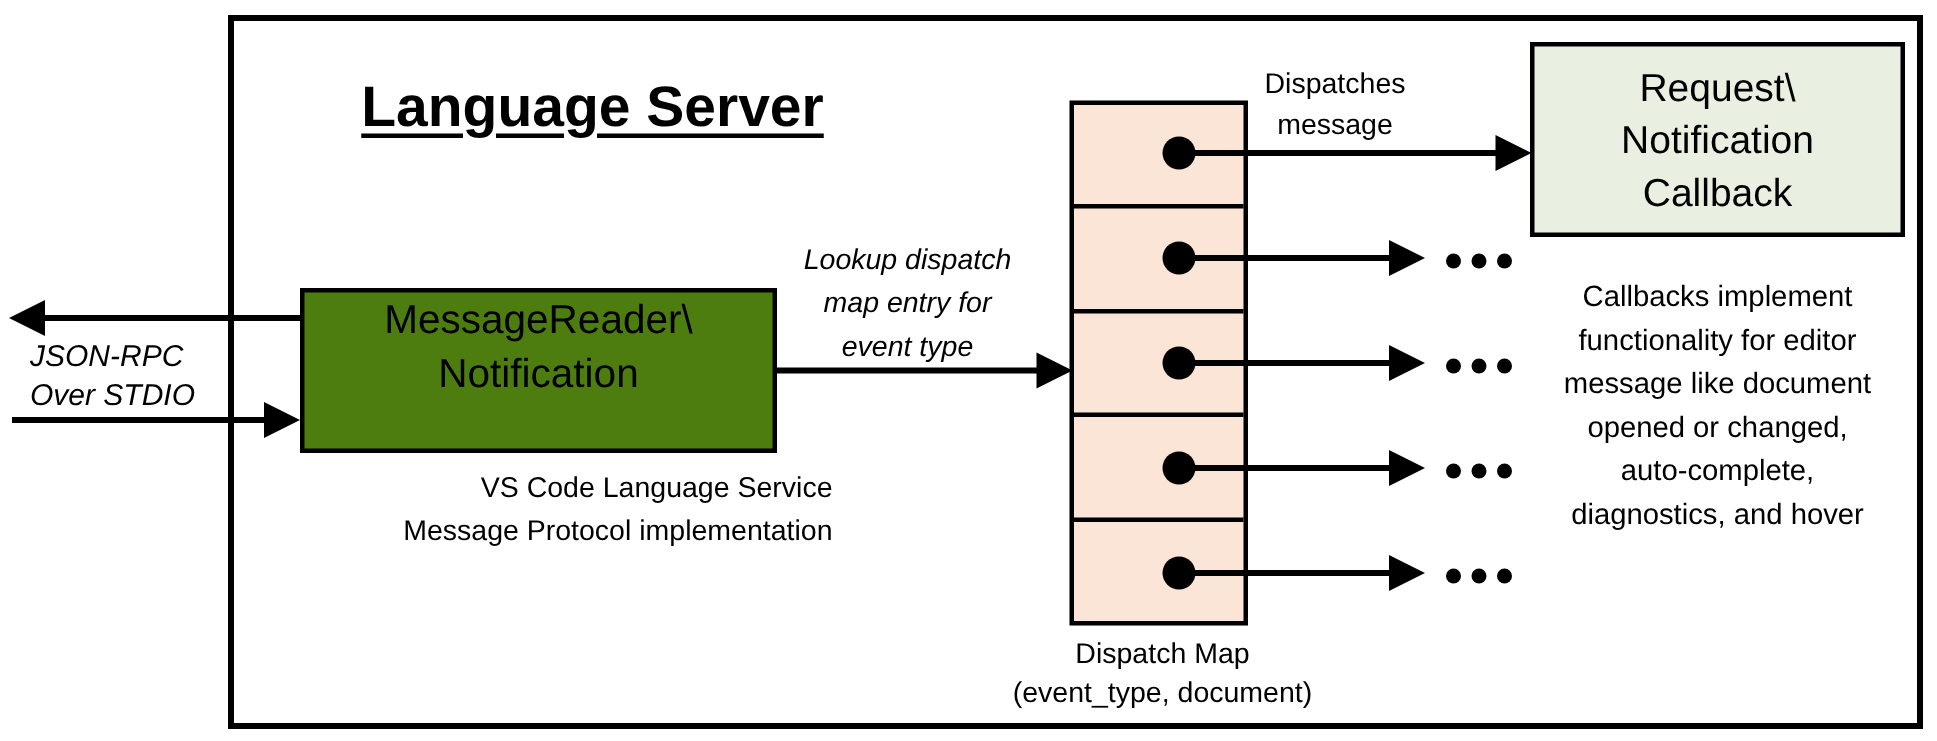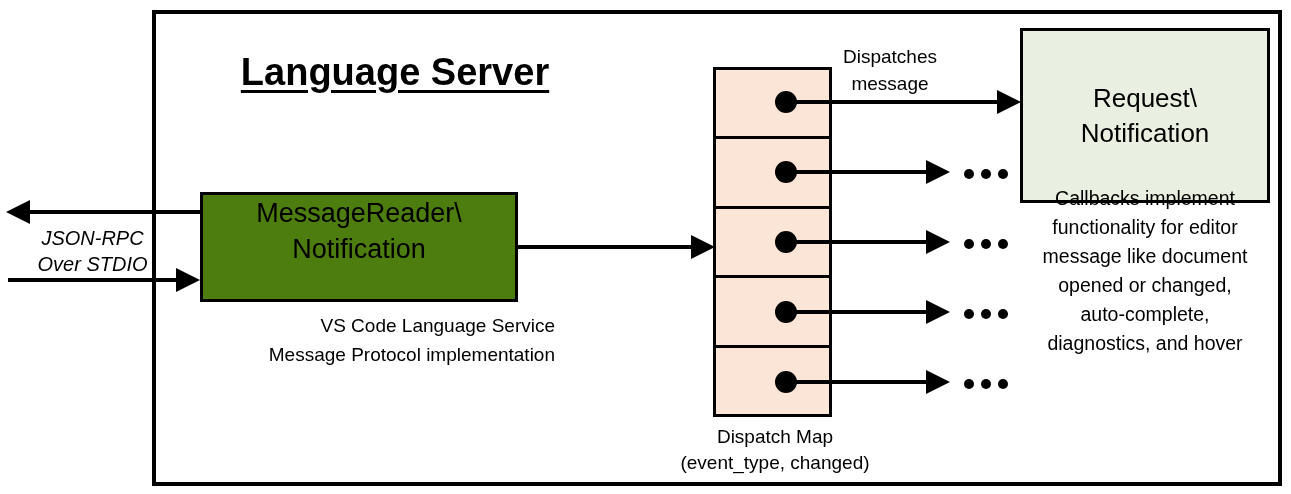--- a/index.html
+++ b/index.html
@@ -36,21 +36,21 @@
   }
   .message-caption {
     left: 165px; top: 311px; width: 390px;
     font-size: 19px; line-height: 29px;
     text-align: right;
   }
   .io-label {
     left: 20px; top: 225px; width: 145px;
     font-size: 20px; line-height: 26px;
     font-style: italic;
-    text-align: center;
+    text-align: left;
   }
   .lookup-label {
     left: 505px; top: 159px; width: 200px;
     font-size: 19px; line-height: 29px;
     font-style: italic;
     text-align: center;
   }
   .dispatch-label {
     left: 805px; top: 43px; width: 170px;
     font-size: 19px; line-height: 27px;
@@ -63,21 +63,21 @@
     display: flex; flex-direction: column;
   }
   .dispatch-cell { flex: 1; }
   .dispatch-cell + .dispatch-cell { border-top: 3px solid #000; }
   .dispatch-caption {
     left: 630px; top: 424px; width: 290px;
     font-size: 19px; line-height: 26px;
     text-align: center;
   }
   .callback-box {
-    left: 1020px; top: 28px; width: 250px; height: 175px;
+    left: 1020px; top: 28px; width: 250px; height: 130px;
     background: #e9f0e1;
     border: 3px solid #000;
     display: flex; flex-direction: column;
     align-items: center; justify-content: center;
     font-size: 26px; line-height: 35px;
     text-align: center;
   }
   .callbacks-note {
     left: 1010px; top: 184px; width: 270px;
     font-size: 19.5px; line-height: 29px;
@@ -106,41 +106,47 @@
 
   <div class="abs message-box">
     <div>MessageReader\</div>
     <div>Notification</div>
   </div>
   <div class="abs message-caption">
     <div>VS Code Language Service</div>
     <div>Message Protocol implementation</div>
   </div>
 
+  <div class="abs lookup-label">
+    <div>Lookup dispatch</div>
+    <div>map entry for</div>
+    <div>event type</div>
+  </div>
 
   <div class="abs dispatch-column">
     <div class="dispatch-cell"></div>
     <div class="dispatch-cell"></div>
     <div class="dispatch-cell"></div>
     <div class="dispatch-cell"></div>
     <div class="dispatch-cell"></div>
   </div>
   <div class="abs dispatch-caption">
     <div>Dispatch Map</div>
-    <div>(event_type, changed)</div>
+    <div>(event_type, document)</div>
   </div>
 
   <div class="abs dispatch-label">
     <div>Dispatches</div>
     <div>message</div>
   </div>
 
   <div class="abs callback-box">
     <div>Request\</div>
     <div>Notification</div>
+    <div>Callback</div>
   </div>
 
   <div class="abs callbacks-note">
     <div>Callbacks implement</div>
     <div>functionality for editor</div>
     <div>message like document</div>
     <div>opened or changed,</div>
     <div>auto-complete,</div>
     <div>diagnostics, and hover</div>
   </div>

